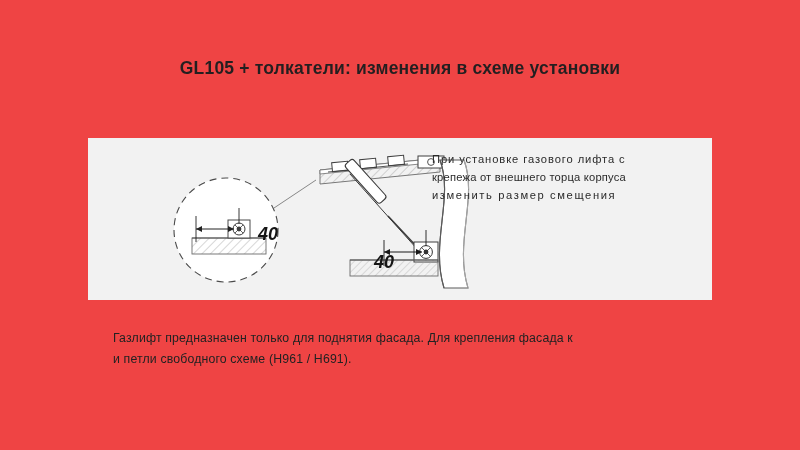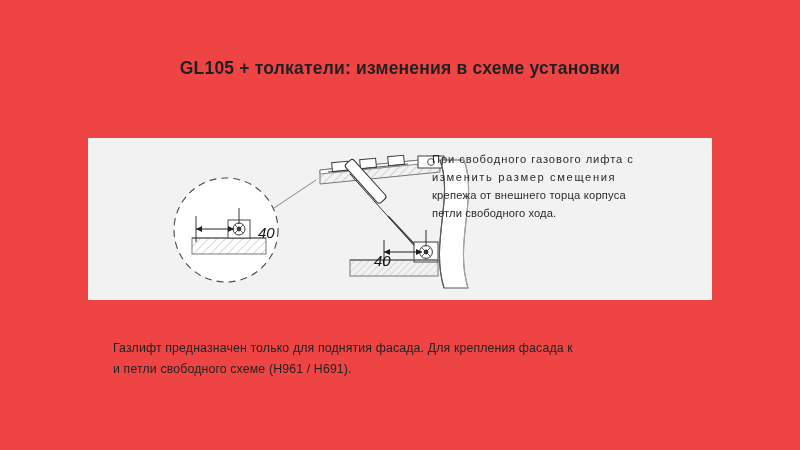--- a/index.html
+++ b/index.html
@@ -63,41 +63,41 @@
   .note .sp1 { letter-spacing: 0.9px; }
   .note .sp2 { letter-spacing: 2.0px; }
   .note .sp3 { letter-spacing: 1.6px; }
   .note .sp4 { letter-spacing: 0.2px; }
   .note .sp5 { letter-spacing: 0.9px; }
   .note .sp6 { letter-spacing: 0.1px; }
 
   
   .dim {
     position: absolute;
-    font-size: 15px;
-    font-weight: 400;
+    font-size: 18px;
+    font-weight: 700;
     font-style: italic;
     color: #151515;
   }
   .dim-left  { left: 170px; top: 86px; }
   .dim-right { left: 286px; top: 114px; }
 
   svg.art {
     position: absolute;
     left: 0;
     top: 0;
     width: 624px;
     height: 162px;
   }
 
   
   .footnote {
     position: absolute;
     left: 113px;
-    top: 338px;
+    top: 328px;
     width: 580px;
     font-size: 12.3px;
     line-height: 1.72;
     color: #222222;
   }
   .footnote .l {
     display: block;
     white-space: nowrap;
     letter-spacing: 0.15px;
   }
@@ -196,24 +196,23 @@
         <path d="M334 114 l-6 -3 v6 z" fill="#1a1a1a"></path>
         <line x1="296" y1="102" x2="296" y2="128" stroke="#1a1a1a" stroke-width="0.9"></line>
         <line x1="338" y1="92" x2="338" y2="108" stroke="#1a1a1a" stroke-width="0.9"></line>
       </g>
     </svg>
 
     <div class="dim dim-left">40</div>
     <div class="dim dim-right">40</div>
 
     <div class="note">
-      <span class="l sp1">При свободного газового лифта с</span>
+      <span class="l sp1">При установке газового лифта с</span>
+      <span class="l sp4">крепежа от внешнего торца корпуса</span>
       <span class="l sp3">изменить размер смещения</span>
-      <span class="l sp4">крепежа от внешнего торца корпуса</span>
-      <span class="l sp6">петли свободного хода.</span>
     </div>
   </div>
 
   <div class="footnote">
     <span class="l">Газлифт предназначен только для поднятия фасада. Для крепления фасада к</span>
     <span class="l">и петли свободного схеме (Н961 / Н691).</span>
   </div>
 
 </div>
 

